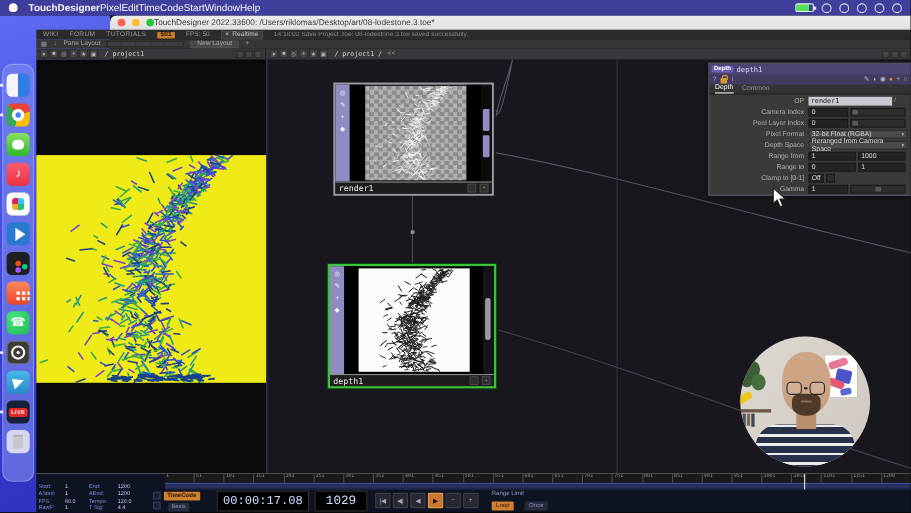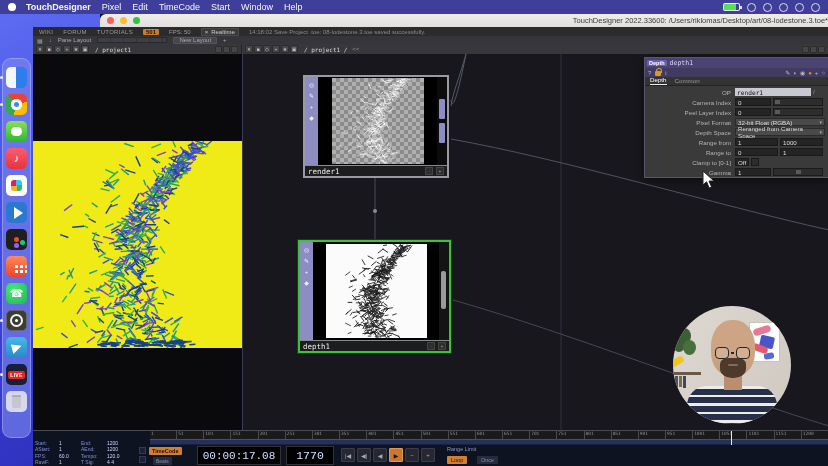--- a/index.html
+++ b/index.html
@@ -36,34 +36,34 @@
   .di-telegram{background:linear-gradient(#48b8e8,#2888c8)}
   .di-telegram::after{content:"";width:0;height:0;border-left:10px solid #fff;border-top:4px solid transparent;border-bottom:6px solid transparent;transform:rotate(-15deg)}
   .di-live{background:#182038}
   .live-badge{background:#e02828;color:#fff;font-size:5px;font-weight:bold;padding:1px 2px;border-radius:2px;letter-spacing:.3px}
   .di-trash{background:rgba(240,240,246,.82)}
   .di-trash::after{content:"";width:9px;height:11px;background:#c6c6cd;border-radius:1px 1px 2px 2px;border-top:2px solid #aeaeb8}
 
   
   .menubar{position:absolute;left:0;top:0;width:828px;height:14px;background:#3f3f9b;display:flex;align-items:center;padding:0 8px;color:#fff;font-size:9px;z-index:7}
   .apple{width:8px;height:8px;border-radius:50% 50% 46% 46%;background:#fff;margin-right:10px}
-  .mb-items{display:flex;gap:11px;white-space:nowrap}
+  .mb-items{display:flex;white-space:nowrap}
   .mb-item{opacity:.95}
   .mb-item.app{font-weight:bold}
   .mb-right{margin-left:auto;display:flex;align-items:center;gap:7px}
   .mb-battery{position:relative;width:17px;height:8px;border:1px solid rgba(255,255,255,.85);border-radius:2px;background:linear-gradient(90deg,#55e055 0 78%,transparent 0)}
   .mb-battery::after{content:"";position:absolute;right:-3px;top:2px;width:2px;height:3px;background:rgba(255,255,255,.85)}
   .mb-dot{width:9px;height:9px;border-radius:50%;border:1.2px solid rgba(255,255,255,.8)}
 
   
   .titlebar{position:absolute;left:100px;top:14px;width:728px;height:13px;background:linear-gradient(#efedec,#e2e0df);border-radius:6px 0 0 0;display:flex;align-items:center;z-index:5}
   .traffic{display:flex;gap:6px;margin-left:7px}
   .tl-btn{width:7px;height:7px;border-radius:50%}
   .tl-close{background:#ff5f57}.tl-min{background:#febc2e}.tl-max{background:#28c840}
-  .title{flex:1;text-align:right;font-size:7.5px;color:#3a3a3a;white-space:nowrap;overflow:hidden}
+  .title{flex:1;text-align:left;font-size:7.5px;color:#3a3a3a;white-space:nowrap;overflow:hidden}
 
   .toolbar1{position:absolute;left:33px;top:27px;width:795px;height:9px;background:#2b2b2b;display:flex;align-items:center;font-size:6px;color:#9a9a9a;gap:10px;padding:0 6px;z-index:4}
   .tb-link{letter-spacing:.3px}
   .tb-badge{background:#c87d2e;color:#201400;font-weight:bold;padding:0 3px;border-radius:1px}
   .tb-realtime{background:#3a3a3a;border:1px solid #4a4a4a;padding:0 3px;color:#ccc;display:flex;gap:3px;align-items:center}
   .tb-msg{color:#8a8a8a;white-space:nowrap;overflow:hidden}
   .toolbar2{position:absolute;left:33px;top:36px;width:795px;height:8px;background:#35353a;display:flex;align-items:center;font-size:6px;color:#aaa;gap:6px;padding:0 4px;z-index:4}
   .tb2-icon{color:#999;font-size:6px}
   .tb2-tab{background:#46464c;border:1px solid #555;padding:0 5px;height:7px;display:flex;align-items:center;border-radius:1px}
   .tb2-strip{flex:0 0 70px;height:6px;background:repeating-linear-gradient(90deg,#3e3e44 0 12px,#333 12px 13px);border:1px solid #2a2a2a}
@@ -2323,21 +2323,21 @@
         <span class="lab">RawF:</span>
         <span class="val">1</span>
         <span class="lab">T Sig:</span>
         <span class="val">4  4</span>
       </div>
     <div class="tl-modecell" style="left:106px;top:16px"></div>
     <div class="tl-modecell" style="left:106px;top:25px"></div>
     <div class="tl-timecodechip">TimeCode</div>
     <div class="tl-beatschip">Beats</div>
     <div class="tl-display tl-tc">00:00:17.08</div>
-    <div class="tl-display tl-frame">1770</div>
+    <div class="tl-display tl-frame">1029</div>
     <div class="tl-transport" id="tl-transport">
         <div class="tp-btn">|◀</div>
         <div class="tp-btn">◀|</div>
         <div class="tp-btn">◀</div>
         <div class="tp-btn active">▶</div>
         <div class="tp-btn">−</div>
         <div class="tp-btn">+</div>
       </div>
     <div class="tl-rl-label">Range Limit</div>
     <div class="tl-chip tl-loop">Loop</div>

